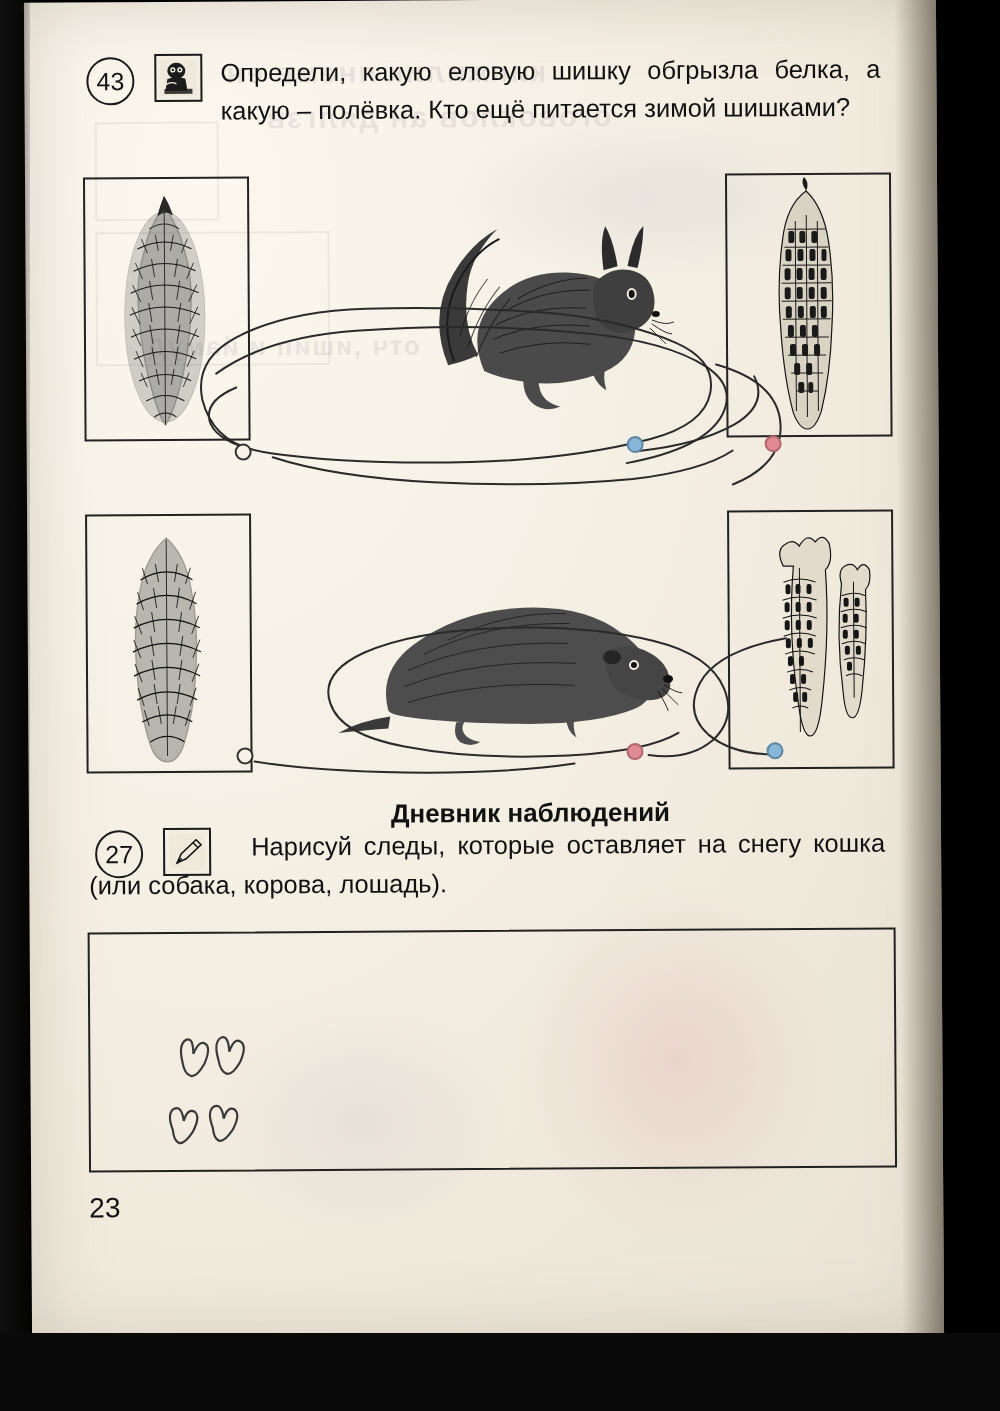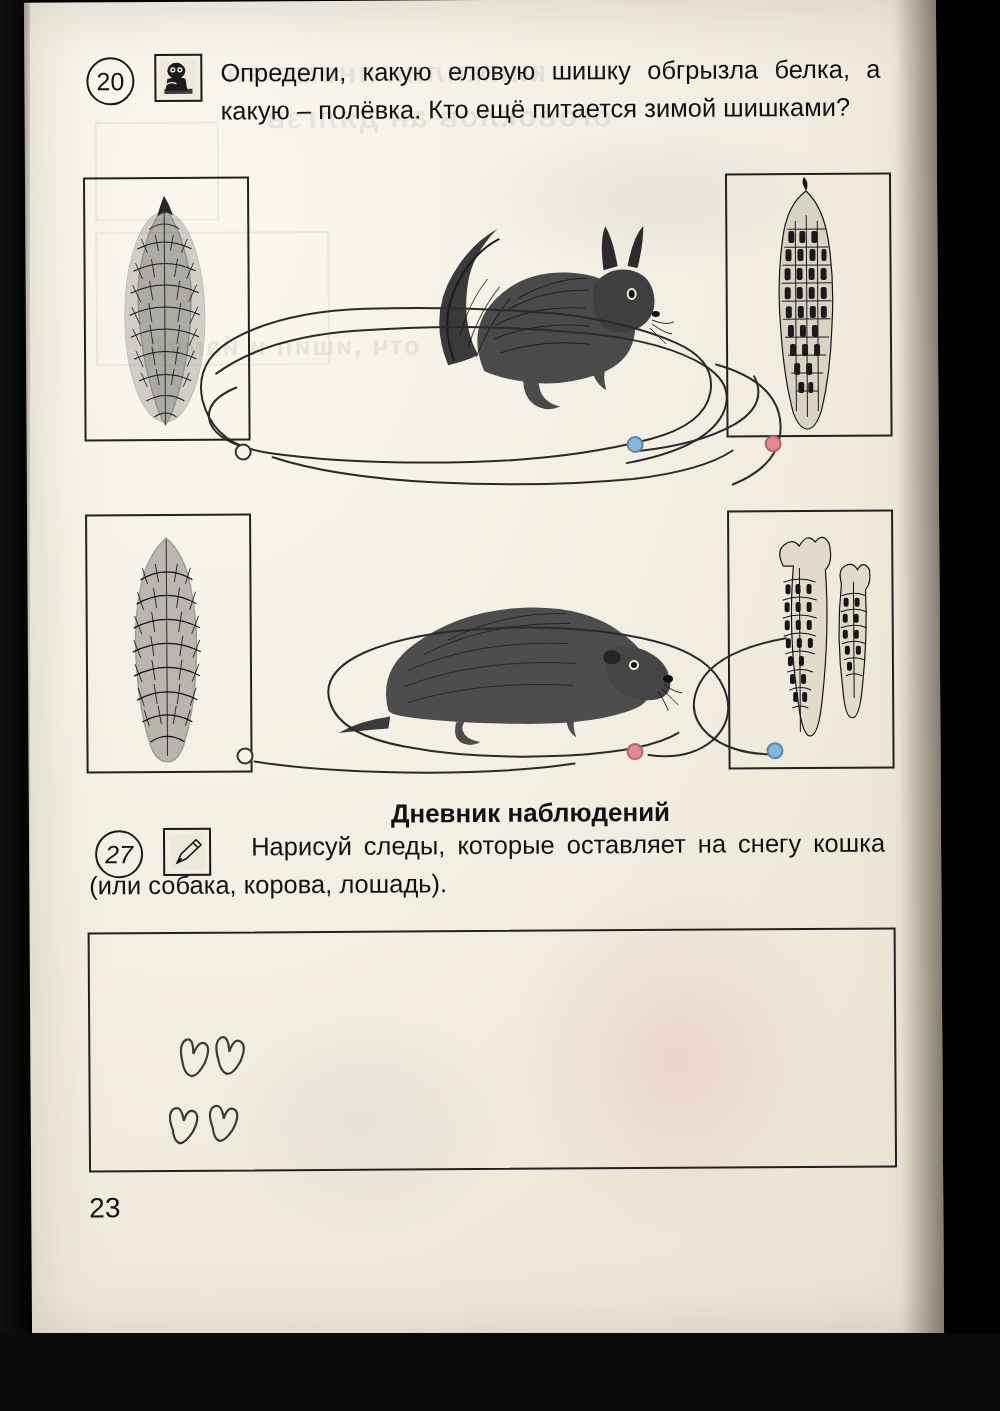--- a/index.html
+++ b/index.html
@@ -144,21 +144,21 @@
   <div class="ghost-box" style="left:70px; top:230px; width:230px; height:130px;"></div>
   <div class="ghost" style="left:200px; top:55px; font-size:30px;">кинжилик янемв ен</div>
   <div class="ghost" style="left:240px; top:100px; font-size:30px;">оговоклов ан дялгзв</div>
   <div class="ghost" style="left:120px; top:330px; font-size:26px;">отч ,ишип и йамуД</div>
   <div class="ghost-pink" style="left:480px; top:880px; width:330px; height:360px;"></div>
   <div class="ghost-pink" style="left:180px; top:1000px; width:300px; height:240px; background:radial-gradient(ellipse, rgba(150,145,160,0.12), rgba(150,145,160,0) 70%);"></div>
   <div class="ghost-pink" style="left:430px; top:120px; width:380px; height:160px; background:radial-gradient(ellipse, rgba(150,145,170,0.13), rgba(150,145,170,0) 72%);"></div>
 
   <div class="content">
 
-    <div class="task-num" style="left:62px; top:55px;">20</div>
+    <div class="task-num" style="left:62px; top:55px;">43</div>
 
     <div class="task-icon" style="left:130px; top:52px;">
       <svg width="38" height="38" viewBox="0 0 38 38">
         <rect x="1" y="1" width="36" height="36" fill="#efe9db"></rect>
         <g fill="#1c1c1c">
           <ellipse cx="17" cy="12" rx="9" ry="8"></ellipse>
           <path d="M8 20 q9 -3 18 0 l2 12 h-22 z"></path>
         </g>
         <g fill="#f3eee2">
           <circle cx="13.5" cy="11" r="2.6"></circle>
@@ -413,21 +413,21 @@
 
     <div class="dot white" style="left:208px; top:442px;"></div>
     <div class="dot blue" style="left:600px; top:437px;"></div>
     <div class="dot pink" style="left:738px; top:437px;"></div>
     <div class="dot white" style="left:208px; top:746px;"></div>
     <div class="dot pink" style="left:598px; top:744px;"></div>
     <div class="dot blue" style="left:738px; top:744px;"></div>
 
     <div class="diary-title" style="left:362px; top:798px;">Дневник наблюдений</div>
 
-    <div class="task-num" style="left:66px; top:828px;font-style:italic;">27</div>
+    <div class="task-num" style="left:66px; top:828px;">27</div>
 
     <div class="task-icon" style="left:134px; top:826px;">
       <svg width="38" height="38" viewBox="0 0 38 38">
         <rect x="1" y="1" width="36" height="36" fill="#efe9db"></rect>
         <g stroke="#151515" stroke-width="1.6" fill="none">
           <path d="M9 30 l4 -9 l15 -14 l5 5 l-15 14 z"></path>
           <path d="M9 30 l4.5 -4.5"></path>
           <path d="M25 10 l5 5"></path>
         </g>
       </svg>

